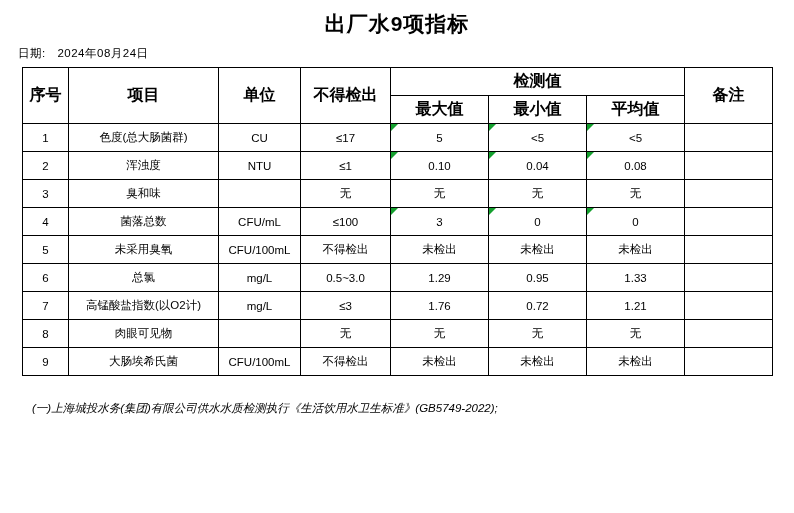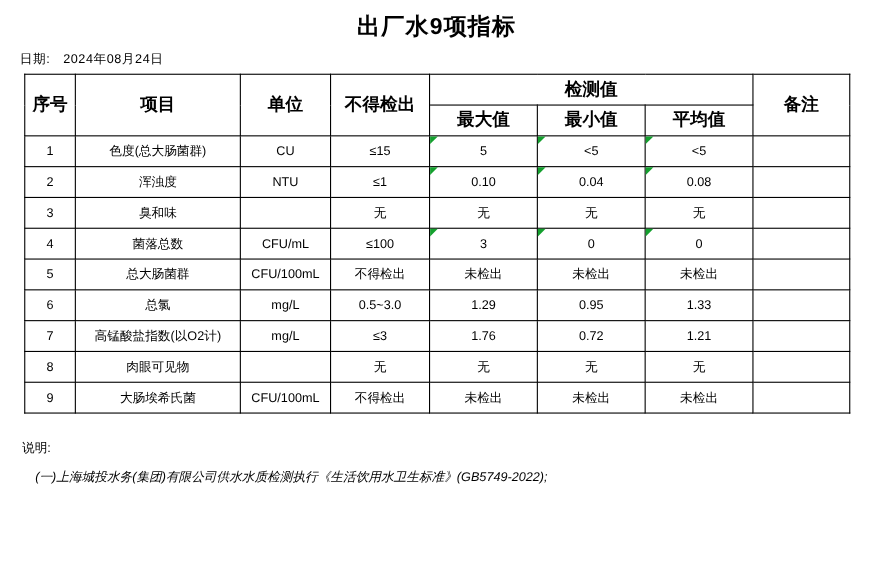--- a/index.html
+++ b/index.html
@@ -143,21 +143,21 @@
         <th class="subhead">最大值</th>
         <th class="subhead">最小值</th>
         <th class="subhead">平均值</th>
       </tr>
     </thead>
     <tbody>
       <tr>
         <td>1</td>
         <td class="left">色度(总大肠菌群)</td>
         <td class="left">CU</td>
-        <td class="left">≤15</td>
+        <td class="left">≤17</td>
         <td class="mark">5</td>
         <td class="mark">&lt;5</td>
         <td class="mark">&lt;5</td>
         <td></td>
       </tr>
       <tr>
         <td>2</td>
         <td class="left">浑浊度</td>
         <td class="left">NTU</td>
         <td class="left">≤1</td>
@@ -181,21 +181,21 @@
         <td class="left">菌落总数</td>
         <td class="left">CFU/mL</td>
         <td class="left">≤100</td>
         <td class="mark">3</td>
         <td class="mark">0</td>
         <td class="mark">0</td>
         <td></td>
       </tr>
       <tr>
         <td>5</td>
-        <td class="left">总大肠菌群</td>
+        <td class="left">未采用臭氧</td>
         <td class="left">CFU/100mL</td>
         <td class="left">不得检出</td>
         <td>未检出</td>
         <td>未检出</td>
         <td>未检出</td>
         <td></td>
       </tr>
       <tr>
         <td>6</td>
         <td class="left">总氯</td>
@@ -233,17 +233,16 @@
         <td class="left">不得检出</td>
         <td>未检出</td>
         <td>未检出</td>
         <td>未检出</td>
         <td></td>
       </tr>
     </tbody>
   </table>
 
   <div class="notes">
-    <div class="note-title">说明:</div>
     <div class="note-item">(一)上海城投水务(集团)有限公司供水水质检测执行《生活饮用水卫生标准》(GB5749-2022);</div>
   </div>
 
 </div>
 
 </body></html>

